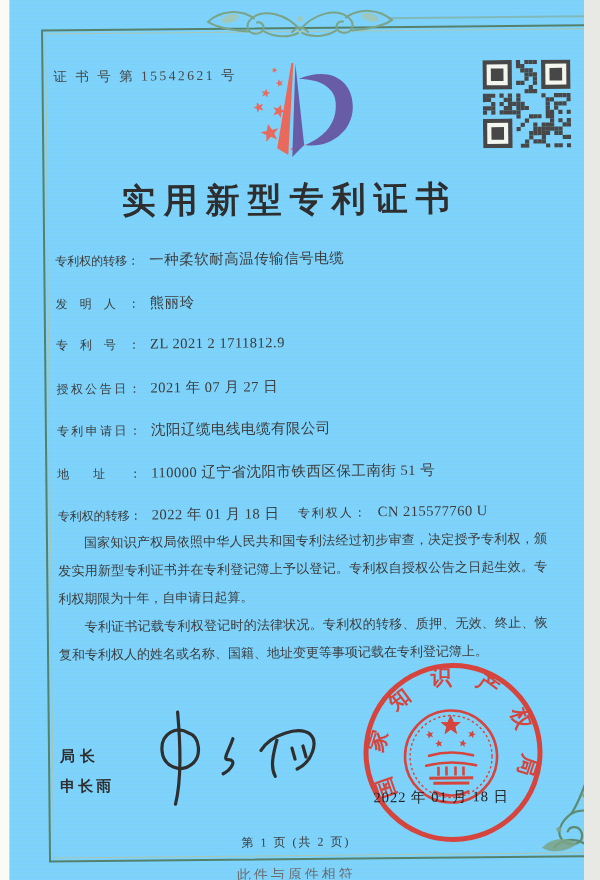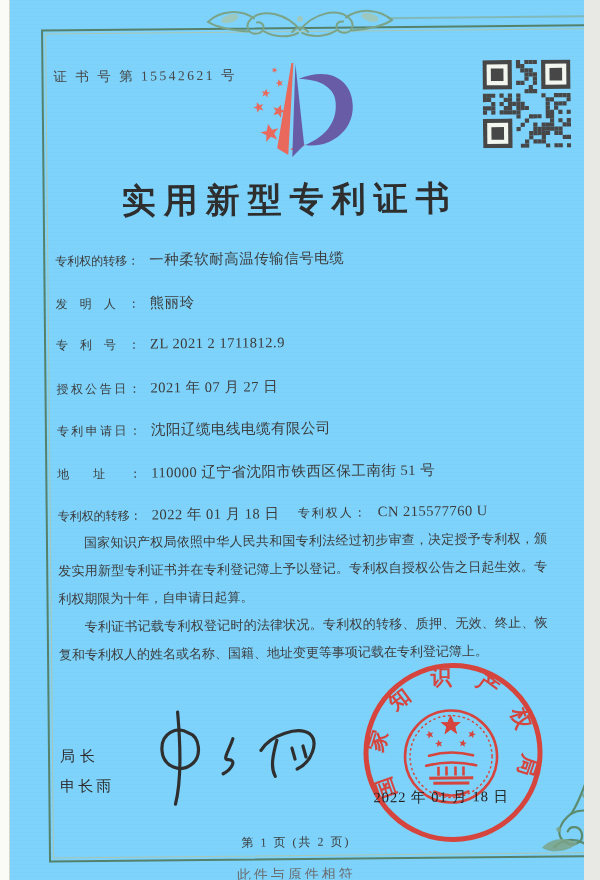--- a/index.html
+++ b/index.html
@@ -24,22 +24,22 @@
   .fields{position:absolute;left:57px;top:249px;width:492px;z-index:1}
   .frow{position:relative;height:42.5px;font-size:14.5px;color:#3c3c3c;letter-spacing:.5px;white-space:nowrap}
   .flabel{display:inline-block;width:84px;font-size:12px;letter-spacing:0;
         text-align:justify;text-align-last:justify;color:#3c3c3c}
   .flabel.nat{width:auto;text-align-last:auto;letter-spacing:2px}
   .fvalue{margin-left:10px}
   .grant-no{position:absolute;left:240px;top:0}
   .paras{position:absolute;left:57px;top:527px;width:489px;font-size:13px;line-height:28px;
         color:#3d3d3d;text-align:justify;z-index:1}
   .paras p{margin:0;text-indent:2em}
-  .sig-title{position:absolute;left:57px;top:745px;font-size:15px;font-weight:400;letter-spacing:5px;color:#2f2f2f;z-index:2}
-  .sig-name{position:absolute;left:57px;top:775px;font-size:15px;font-weight:400;letter-spacing:3px;color:#2f2f2f;z-index:2}
+  .sig-title{position:absolute;left:57px;top:745px;font-size:15px;font-weight:700;letter-spacing:5px;color:#2f2f2f;z-index:2}
+  .sig-name{position:absolute;left:57px;top:775px;font-size:15px;font-weight:700;letter-spacing:3px;color:#2f2f2f;z-index:2}
   .sig-hand{position:absolute;left:146px;top:706px;width:182px;height:102px;z-index:2}
   .seal{position:absolute;left:355px;top:659px;width:190px;height:190px;z-index:2;
         mix-blend-mode:multiply;opacity:.92}
   .seal-date{position:absolute;left:370px;top:789px;font-size:14.5px;letter-spacing:1px;color:#222;z-index:3}
   .page-info{position:absolute;left:0;top:834px;width:100%;text-align:center;font-size:12px;
         letter-spacing:2px;color:#3c3c3c}
   .partial{position:absolute;left:0;top:866px;width:100%;height:13px;overflow:hidden;
         text-align:center;font-size:14px;color:#6a6a6a;letter-spacing:3px}
 </style>
 </head>

